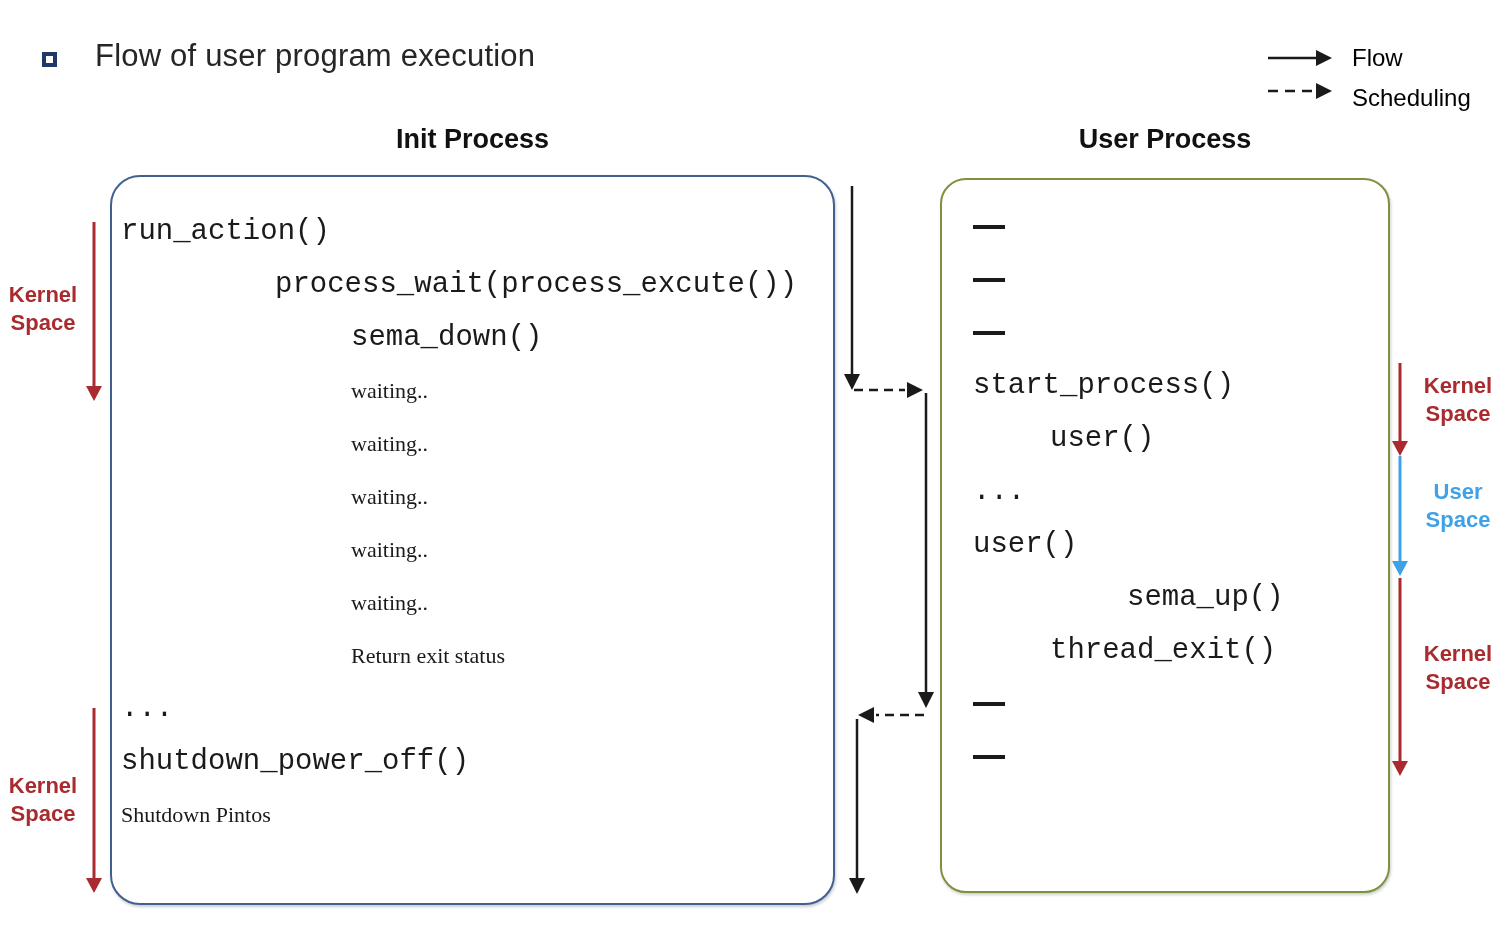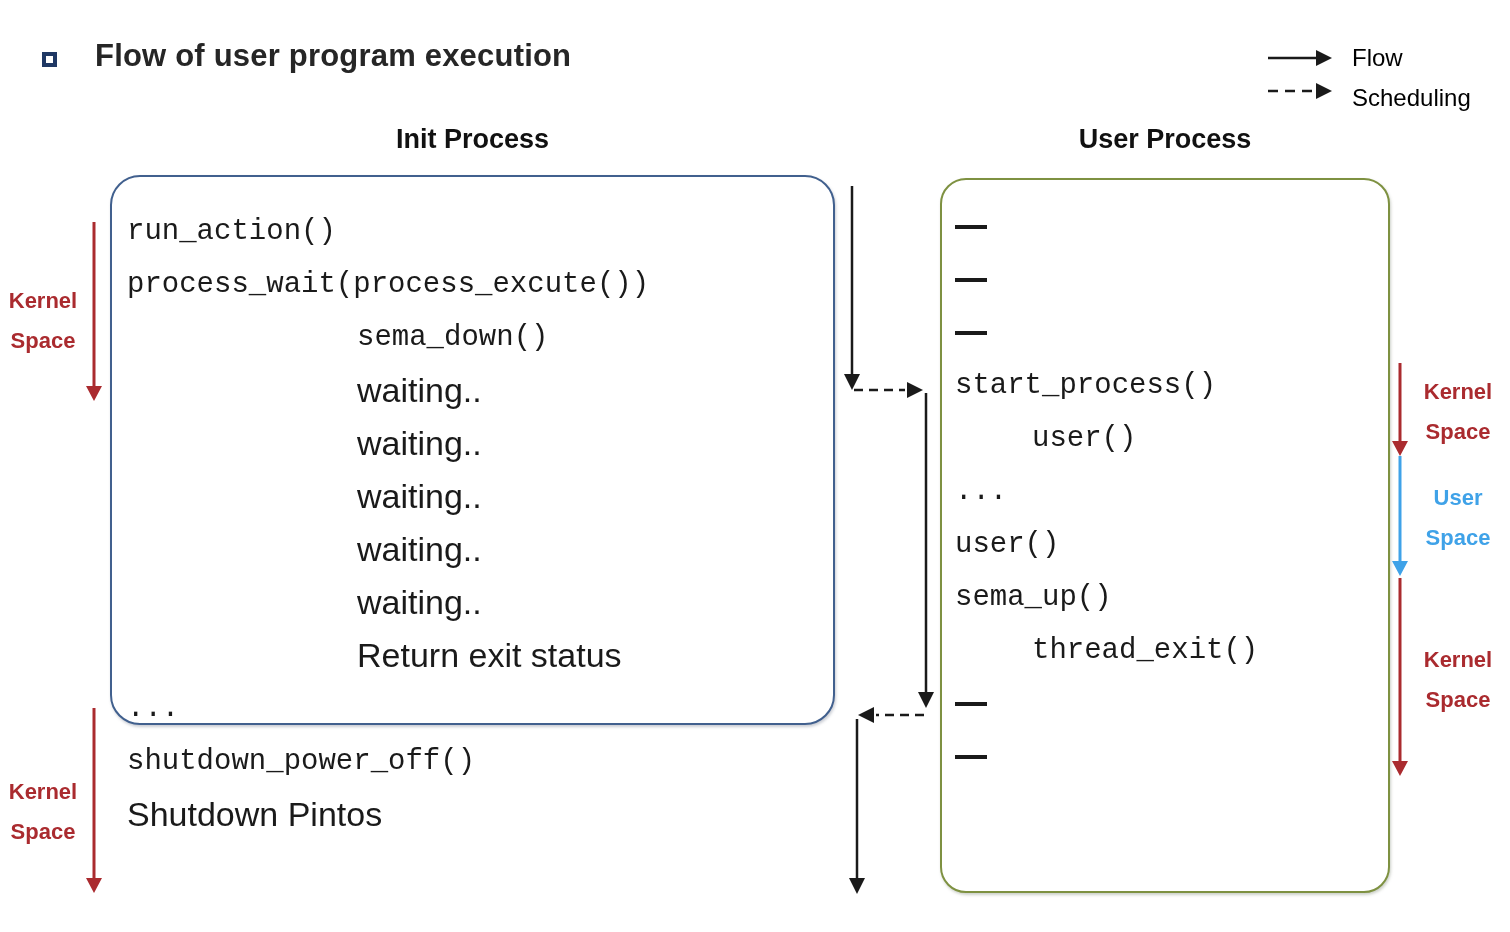--- a/index.html
+++ b/index.html
@@ -18,21 +18,21 @@
   .title-row { position: absolute; left: 42px; top: 38px; display: flex; align-items: center; }
   .bullet {
     width: 15px; height: 15px;
     border: 4px solid var(--bullet-navy, #1F3864);
     background: #fff;
     margin-top: 6px;
   }
   .page-title {
     margin-left: 38px;
     font-size: 31px;
-    font-weight: 700;
+    font-weight: 400;
     color: #262626;
     letter-spacing: 0.2px;
   }
 
   
   .legend-label { position: absolute; font-size: 24px; color: #000000; }
   .legend-flow-label { left: 1352px; top: 44px; }
   .legend-sched-label { left: 1352px; top: 84px; }
 
   
@@ -44,46 +44,46 @@
   .box-title.init { left: 110px; width: 725px; }
   .box-title.user { left: 940px; width: 450px; }
 
   
   .process-box {
     position: absolute;
     background: #fff;
     border-radius: 30px;
   }
   .init-box {
-    left: 110px; top: 175px; width: 725px; height: 550px;
+    left: 110px; top: 175px; width: 725px; height: 730px;
     border: 2.5px solid var(--init-border, #41608E);
     box-shadow: 1px 2px 3px rgba(100,110,130,0.35);
-    padding: 28px 0 0 15px;
+    padding: 28px 0 0 9px;
   }
   .user-box {
     left: 940px; top: 178px; width: 450px; height: 715px;
     border: 2.5px solid var(--user-border, #7E9141);
     box-shadow: 1px 2px 3px rgba(110,120,100,0.35);
-    padding: 20px 0 0 13px;
+    padding: 20px 0 0 31px;
     border-radius: 26px;
   }
 
   .line { height: 53px; display: flex; align-items: center; color: #1a1a1a; white-space: pre; }
   .line.mono { font-family: "Liberation Mono", monospace; font-size: 29px; }
-  .line.sans { font-family: Liberation Sans, sans-serif; font-size: 34px; }
+  .line.sans { font-family: Liberation Serif, serif; font-size: 22px; }
   .indent-0 { margin-left: 0; }
   .indent-1 { margin-left: 77px; }
-  .indent-2 { }
+  .indent-2 { margin-left: 154px; }
   .indent-3 { margin-left: 230px; }
   .dash { display: inline-block; width: 32px; height: 4px; background: #1a1a1a; }
 
   
   .space-label {
     position: absolute;
-    font-size: 22px; font-weight: 700; line-height: 40px;
+    font-size: 22px; font-weight: 700; line-height: 28px;
     text-align: center;
   }
   .space-label.red { color: var(--kernel-red, #AA2B2F); }
   .space-label.blue { color: var(--user-blue, #3FA2E8); }
   .sl-left-1 { left: 0px;    top: 281px; width: 86px; }
   .sl-left-2 { left: 0px;    top: 772px; width: 86px; }
   .sl-right-1 { left: 1412px; top: 372px; width: 92px; }
   .sl-right-2 { left: 1412px; top: 478px; width: 92px; }
   .sl-right-3 { left: 1412px; top: 640px; width: 92px; }
 

